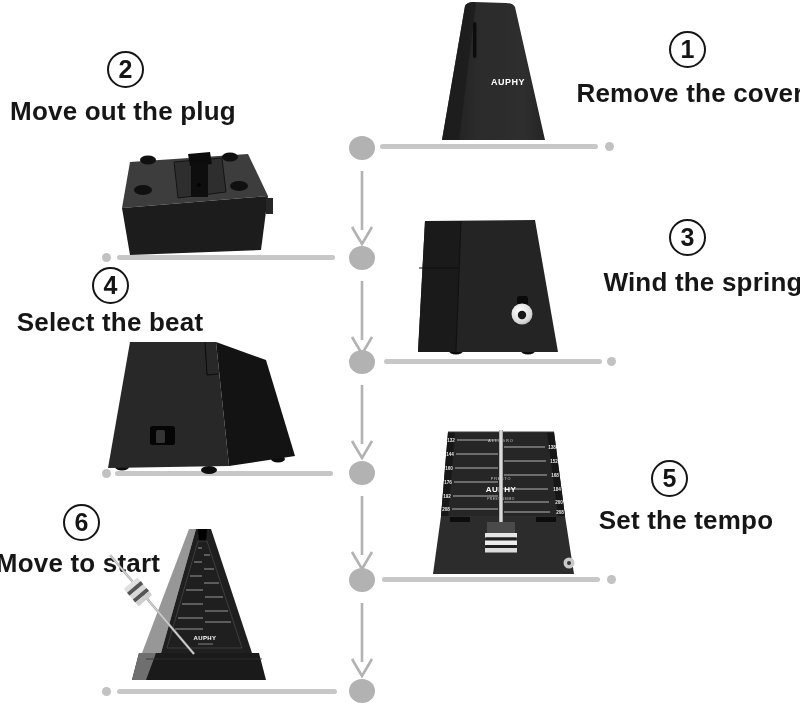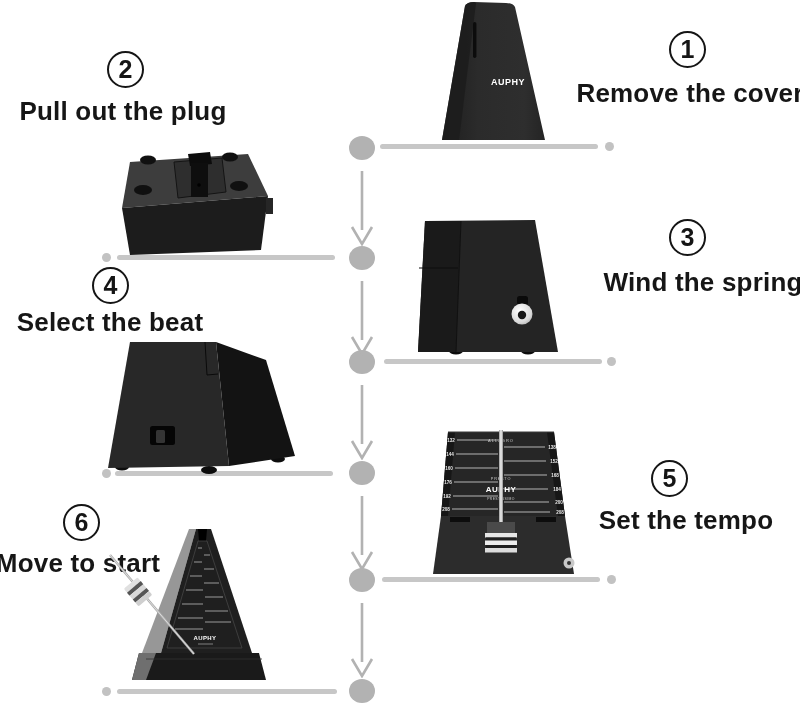--- a/index.html
+++ b/index.html
@@ -73,21 +73,21 @@
   <div class="shadow-end-dot abs" style="left:102px;top:687px;"></div>
 
   <div class="step-num" style="left:669px;top:31px;">
       <span>1</span>
     </div>
   <div class="step-label" style="left:570px;top:78px;">Remove the cover</div>
 
   <div class="step-num" style="left:107px;top:51px;">
       <span>2</span>
     </div>
-  <div class="step-label" style="left:3px;top:96px;">Pull out the plug</div>
+  <div class="step-label" style="left:3px;top:96px;">Move out the plug</div>
 
   <div class="step-num" style="left:669px;top:219px;">
       <span>3</span>
     </div>
   <div class="step-label" style="left:583px;top:267px;">Wind the spring</div>
 
   <div class="step-num" style="left:92px;top:267px;">
       <span>4</span>
     </div>
   <div class="step-label" style="left:-10px;top:307px;">Select the beat</div>

